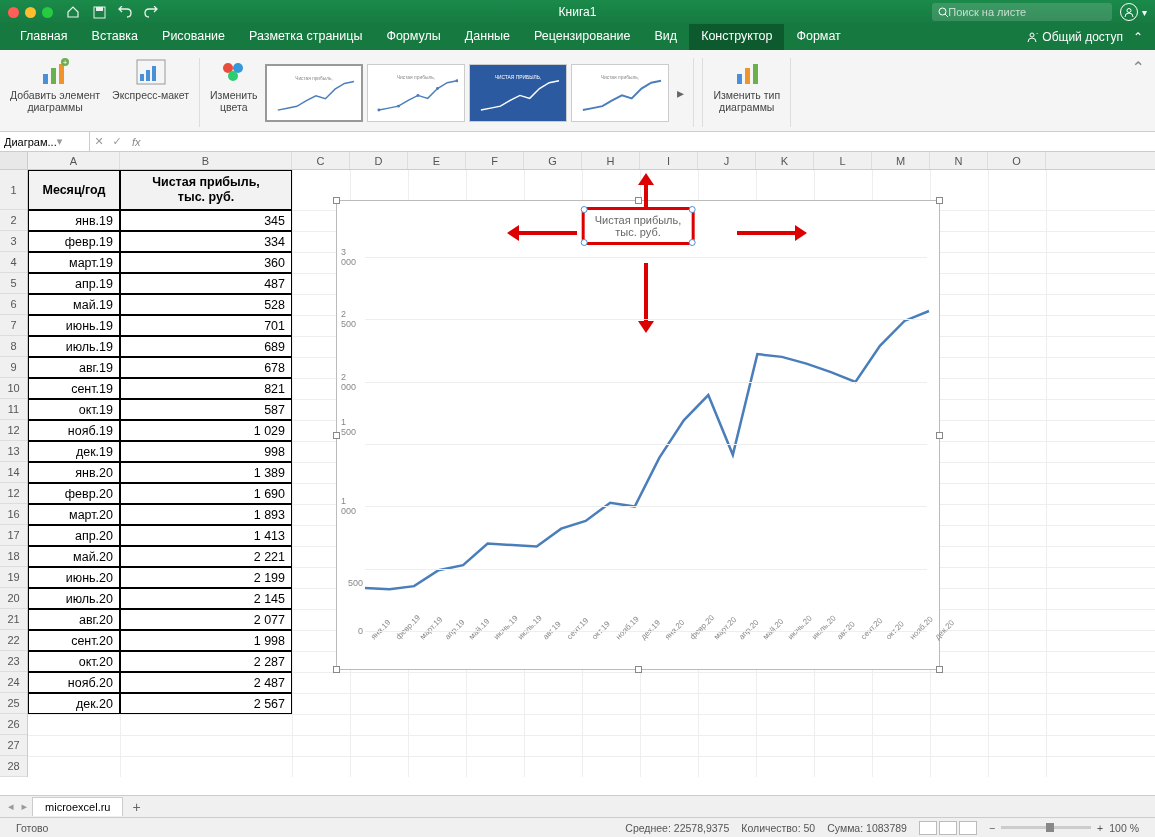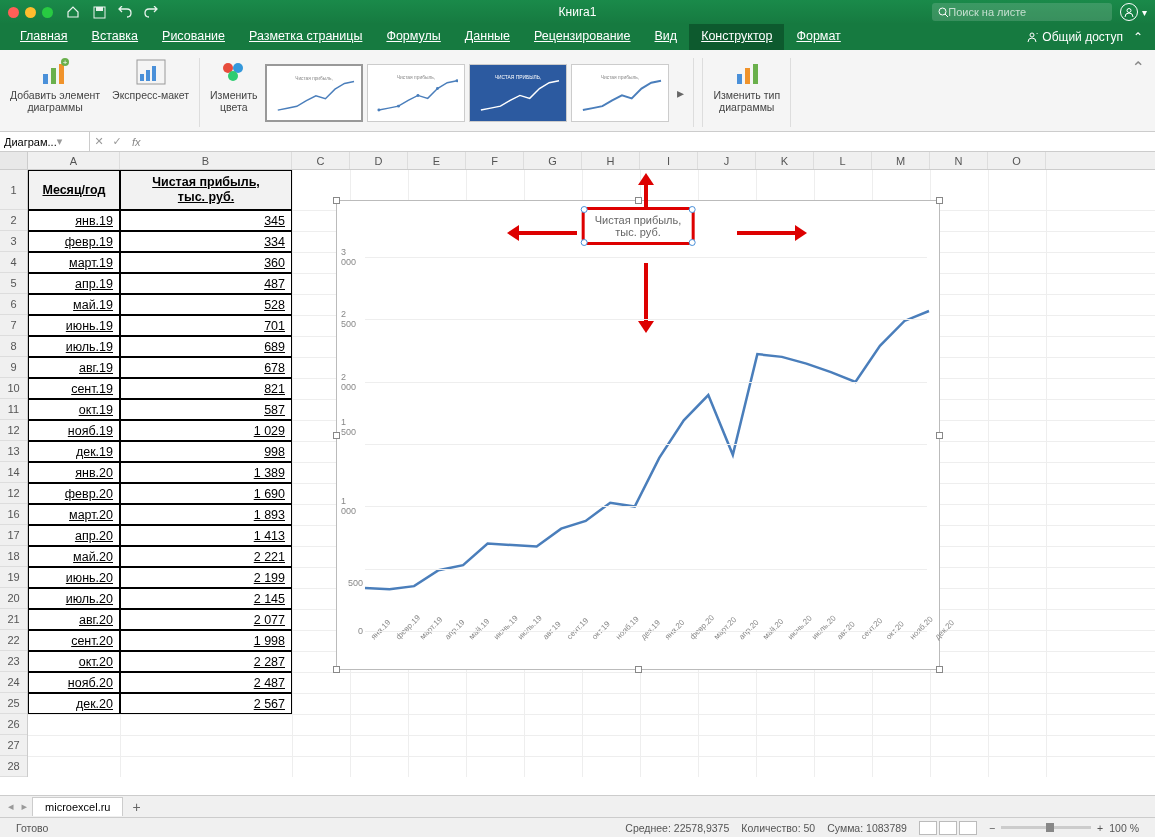--- a/index.html
+++ b/index.html
@@ -13,21 +13,21 @@
 .qat { display: flex; gap: 10px; align-items: center; }
 .qat-icon { width: 16px; height: 16px; display: flex; align-items: center; justify-content: center; opacity: 0.9; }
 .title-text { position: absolute; left: 50%; transform: translateX(-50%); font-size: 12px; }
 .search-box { margin-left: auto; display: flex; align-items: center; background: rgba(255,255,255,0.15); border-radius: 3px; padding: 1px 6px; width: 180px; height: 18px; }
 .search-box input { background: transparent; border: none; color: #fff; font-size: 11px; width: 100%; outline: none; }
 .search-box input::placeholder { color: rgba(255,255,255,0.7); }
 .user-icon { margin-left: 8px; width: 18px; height: 18px; border: 1.5px solid #fff; border-radius: 50%; display: flex; align-items: center; justify-content: center; font-size: 10px; }
 
 
 .tabs { height: 26px; background: #167a40; display: flex; align-items: stretch; padding: 0 8px; gap: 0; }
-.tab { color: #fff; font-size: 12.5px; padding: 5px 12px; cursor: pointer; white-space: nowrap; text-decoration: underline; }
+.tab { color: #fff; font-size: 12.5px; padding: 5px 12px; cursor: pointer; white-space: nowrap; }
 .tab.active { background: #0d5a2e; }
 .share-btn { margin-left: auto; display: flex; align-items: center; color: #fff; font-size: 12px; gap: 4px; padding: 0 4px; }
 
 
 .ribbon { height: 82px; background: #f5f5f5; border-bottom: 1px solid #ccc; display: flex; padding: 4px 6px 0; gap: 4px; }
 .ribbon-sep { width: 1px; background: #ddd; margin: 4px 2px; }
 .big-btn { display: flex; flex-direction: column; align-items: center; gap: 2px; padding: 2px 4px; cursor: pointer; text-align: center; }
 .big-btn-label { font-size: 10.5px; color: #444; line-height: 1.1; }
 .chart-styles { display: flex; gap: 4px; align-items: center; }
 .chart-style { width: 98px; height: 58px; border: 1px solid #ccc; background: #fff; cursor: pointer; position: relative; }
@@ -51,21 +51,21 @@
 .row-headers { width: 28px; background: #f0f0f0; border-right: 1px solid #ccc; }
 .rh { height: 21px; border-bottom: 1px solid #ddd; text-align: center; font-size: 11px; color: #555; line-height: 21px; }
 .rh.first { height: 40px; line-height: 40px; }
 .cells { position: relative; flex: 1; }
 .grid-bg { position: absolute; inset: 0; }
 .gcol { position: absolute; top: 0; bottom: 0; border-right: 1px solid #eee; }
 .grow { position: absolute; left: 0; right: 0; border-bottom: 1px solid #eee; }
 
 
 .data-table { position: absolute; left: 0; top: 0; }
-.dt-row { display: flex; text-decoration: underline; }
+.dt-row { display: flex; }
 .dt-cell { border: 1px solid #000; font-size: 12.5px; padding: 2px 6px; background: #fff; display: flex; align-items: center; height: 21px; }
 .dt-cell.hdr { height: 40px; background: #f2f2f2; font-weight: bold; justify-content: center; text-align: center; line-height: 1.2; }
 .colA { width: 92px; justify-content: flex-end; }
 .colB { width: 172px; justify-content: flex-end; }
 .colA.hdr, .colB.hdr { justify-content: center; }
 
 
 .chart-obj { position: absolute; left: 308px; top: 30px; width: 604px; height: 470px; background: #fff; border: 1px solid #bbb; }
 .chart-handle { position: absolute; width: 7px; height: 7px; background: #fff; border: 1px solid #888; }
 .ch-tl { left: -4px; top: -4px; } .ch-tr { right: -4px; top: -4px; }

